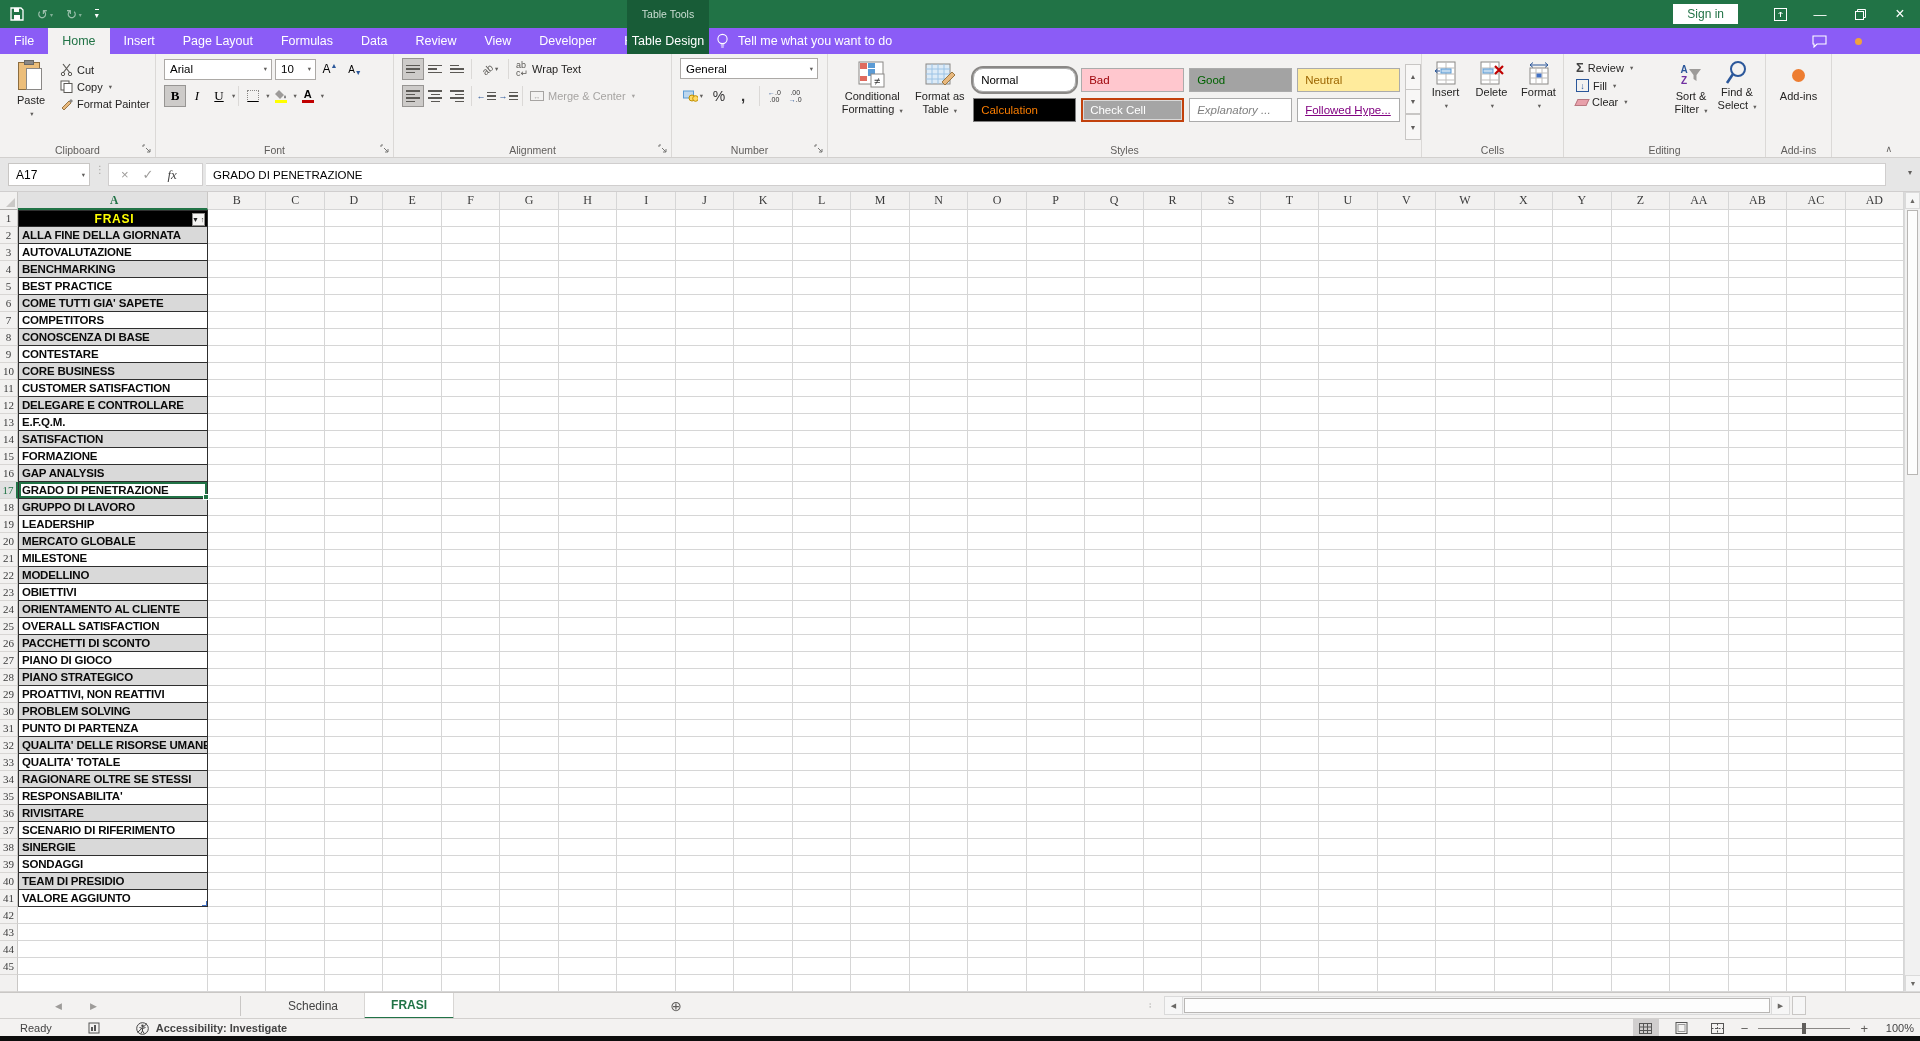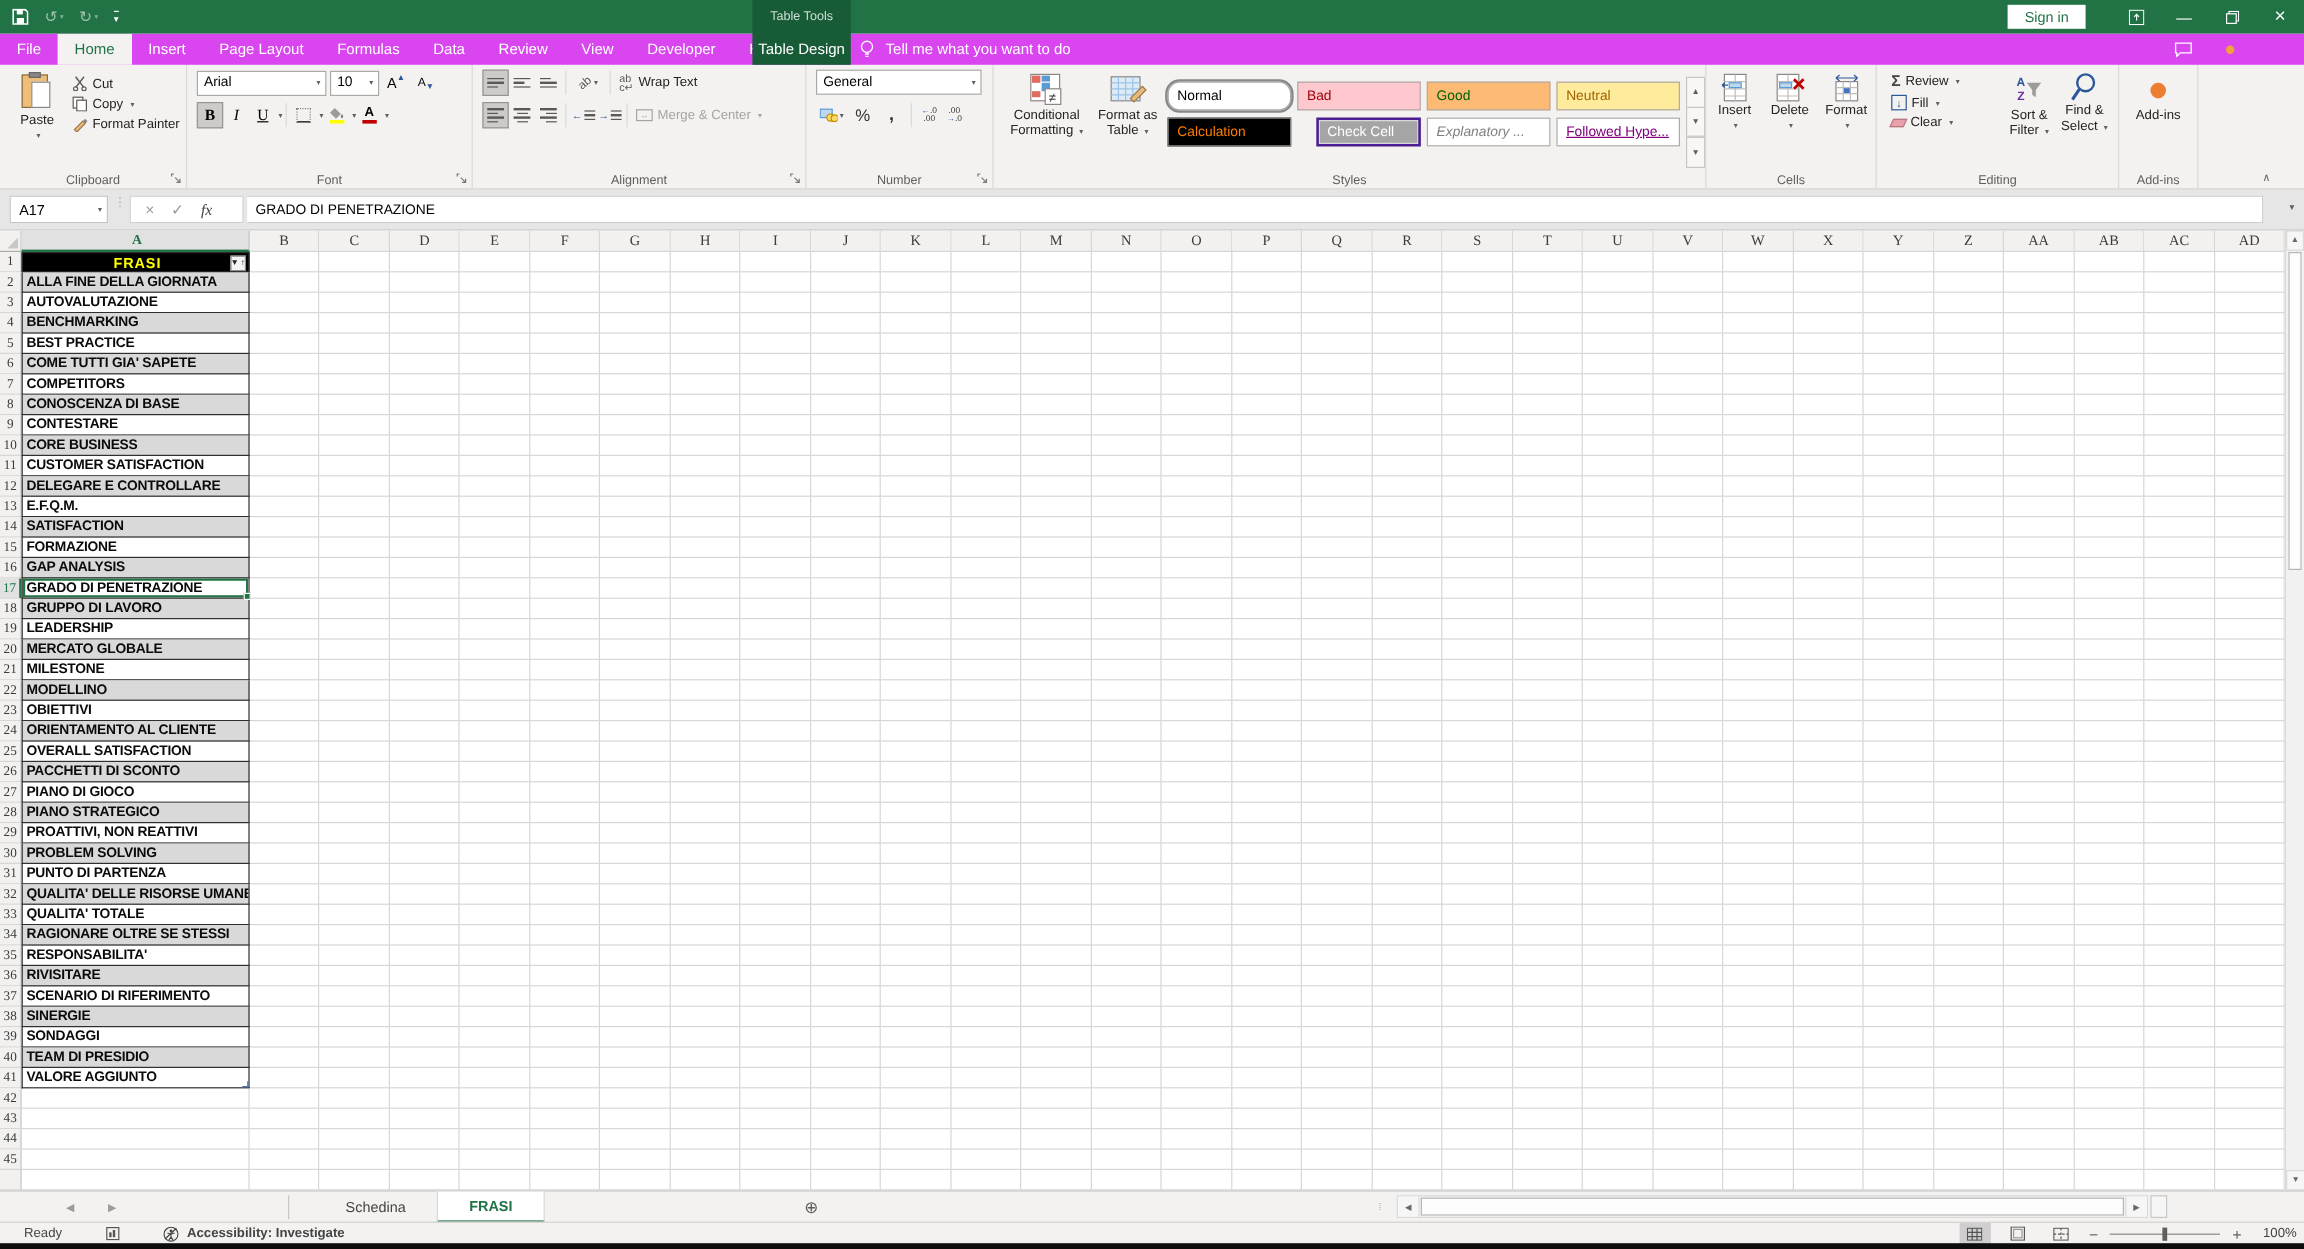--- a/index.html
+++ b/index.html
@@ -13,21 +13,21 @@
   .mini-dd { font-size:6px; margin-left:2px; opacity:.8; }
   .win-title { position:absolute; left:740px; top:0; width:440px; height:28px; display:flex; align-items:center; justify-content:center; font-size:12px; white-space:pre; }
   .win-controls { position:absolute; right:0; top:0; height:28px; display:flex; align-items:center; }
   .signin { background:#fff; color:#217346; font-size:12px; padding:3px 14px; margin-right:22px; cursor:pointer; }
   .wc { width:40px; height:28px; display:flex; align-items:center; justify-content:center; font-size:13px; color:#fff; }
   .ctx-block { position:absolute; left:627px; top:0; width:82px; height:54px; background:#185C37; z-index:31; }
   .ctx-tools { height:28px; display:flex; align-items:center; justify-content:center; font-size:10.5px; color:#CBDED3; }
   .ctx-tab { height:26px; display:flex; align-items:center; justify-content:center; font-size:12.5px; color:#fff; }
 
   
-  .tabrow { position:absolute; top:28px; left:0; width:1920px; height:26px; background:#d946ef; z-index:29; }
+  .tabrow { position:absolute; top:28px; left:0; width:1920px; height:26px; background:#8b5cf6; z-index:29; }
   .rtabs { display:flex; height:26px; }
   .rtab { padding:0 14px; display:flex; align-items:center; font-size:12.5px; color:#fff; cursor:pointer; }
   .rtab.active { background:#f3f2f1; color:#217346; }
   .tellme { position:absolute; left:716px; top:0; height:26px; display:flex; align-items:center; gap:9px; font-size:12.5px; color:#fff; }
   .tab-right { position:absolute; right:58px; top:0; height:26px; display:flex; align-items:center; gap:28px; }
   .orange-dot { width:7px; height:7px; border-radius:50%; background:#F0A23C; }
 
   
   .ribbon { position:absolute; top:54px; left:0; width:1920px; height:104px; background:#f3f2f1; border-bottom:1px solid #d2d0ce; display:flex; z-index:28; }
   .rgroup { position:relative; height:103px; border-right:1px solid #dbd9d7; padding-top:4px; flex:0 0 auto; }
@@ -43,21 +43,21 @@
   .combo .dd { position:absolute; right:4px; }
   .vsep { width:1px; height:20px; background:#dbd9d7; margin:0 3px; }
   .disab { color:#a6a4a2 !important; }
   
   .bars { display:flex; flex-direction:column; gap:2px; }
   .bars i { display:block; height:1.5px; background:#5b5955; }
   
   .gallery { display:grid; grid-template-columns:repeat(4,103px); grid-auto-rows:24px; gap:6px 5px; margin-top:10px; }
   .galitem { border:1px solid #ababab; font-size:11.5px; display:flex; align-items:center; padding-left:7px; background:#fff; cursor:pointer; }
   .galitem.selgal { outline:2px solid #8a8886; outline-offset:0px; }
-  .galitem.heavy { border:2px solid #4c1d95; box-shadow:inset 0 0 0 1px #d9d9d9;margin-left:16px; }
+  .galitem.heavy { border:2px solid #c2410c; box-shadow:inset 0 0 0 1px #d9d9d9; }
   .galscroll { width:17px; height:76px; margin-top:6px; margin-left:5px; border:1px solid #c8c6c4; background:#f8f7f6; display:flex; flex-direction:column; }
   .galscroll span { flex:1; display:flex; align-items:center; justify-content:center; font-size:7px; color:#605e5c; border-bottom:1px solid #c8c6c4; }
   .galscroll span:last-child { border-bottom:none; }
   .collapse-ribbon { position:absolute; right:28px; bottom:3px; font-size:9px; color:#605e5c; cursor:pointer; }
 
   
   .fbar { position:absolute; top:158px; left:0; width:1920px; height:34px; background:#e6e6e6; border-bottom:1px solid #d0cece; z-index:27; }
   .namebox { position:absolute; left:8px; top:5px; width:82px; height:23px; background:#fff; border:1px solid #c8c6c4; font-size:12px; display:flex; align-items:center; padding-left:7px; }
   .namebox .dd { position:absolute; right:4px; }
   .fdots { position:absolute; left:95px; top:9px; color:#a8a6a4; font-size:10px; letter-spacing:0; line-height:5px; }
@@ -449,21 +449,21 @@
           <rect x="2" y="4" width="24" height="20" fill="#ddebf7" stroke="#8a8886"></rect>
           <path d="M2 9 h24 M2 14 h24 M2 19 h24 M8 4 v20 M14 4 v20 M20 4 v20" stroke="#9cc3e5" fill="none"></path>
           <path d="M18 22 L28 12 l3 3 -10 10 z" fill="#e9b97e" stroke="#9a7743"></path>
         </svg>
         <span>Format as</span>
         <span><span>Table</span> <span class="dd">▾</span></span>
       </div>
       <div class="gallery">
           <div class="galitem selgal" style="background: rgb(255, 255, 255); color: rgb(0, 0, 0); border-radius: 10px;">Normal</div>
           <div class="galitem" style="background: rgb(255, 199, 206); color: rgb(156, 0, 6);">Bad</div>
-          <div class="galitem" style="background: #fdba74; color: rgb(0, 97, 0);">Good</div>
+          <div class="galitem" style="background: #a3a3a3; color: rgb(0, 97, 0);">Good</div>
           <div class="galitem" style="background: rgb(255, 235, 156); color: rgb(156, 101, 0);">Neutral</div>
           <div class="galitem" style="background: #000000; color: rgb(250, 125, 0); border-color: rgb(127, 127, 127);">Calculation</div>
           <div class="galitem heavy" style="background: rgb(165, 165, 165); color: rgb(255, 255, 255);">Check Cell</div>
           <div class="galitem" style="background: rgb(255, 255, 255); color: rgb(127, 127, 127); font-style: italic;">Explanatory ...</div>
           <div class="galitem" style="background: rgb(255, 255, 255); color: rgb(128, 0, 128); text-decoration: underline;">Followed Hype...</div>
         </div>
       <div class="galscroll">
         <span>▲</span>
         <span>▼</span>
         <span style="border-top:1px solid #c8c6c4;">▼</span>

